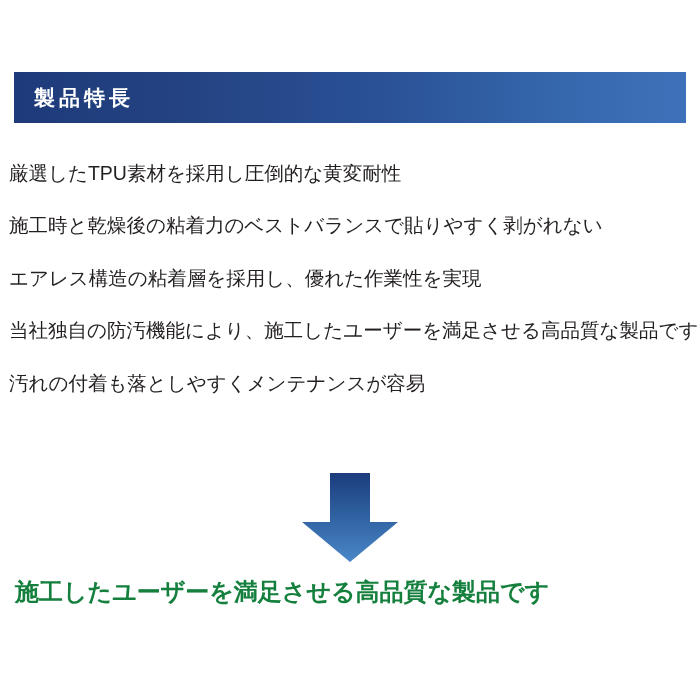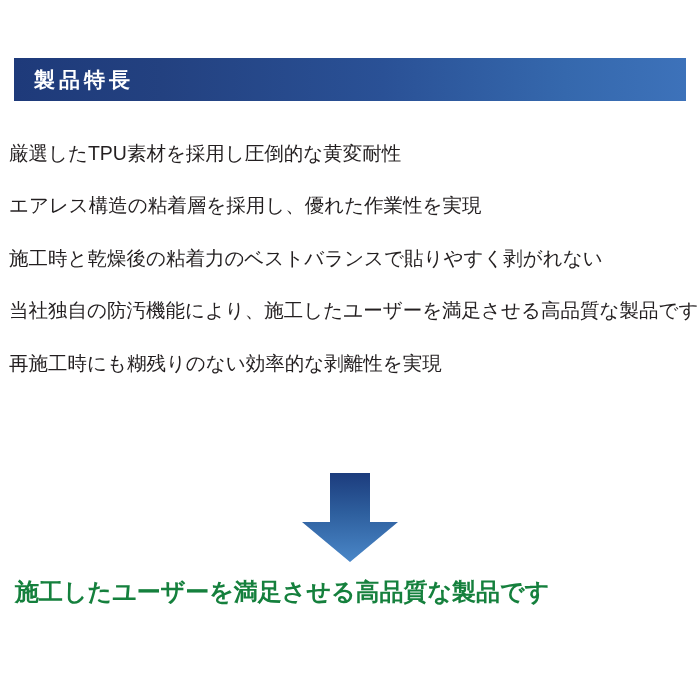--- a/index.html
+++ b/index.html
@@ -20,43 +20,43 @@
     position: relative;
     width: 700px;
     height: 700px;
     box-sizing: border-box;
   }
 
   
   .section-header {
     position: absolute;
     left: 14px;
-    top: 58px;
+    top: 72px;
     width: 672px;
-    height: 43px;
+    height: 51px;
     background: linear-gradient(to right, #1e3a7a 0%, #234180 22%, #2a5196 55%, #3568ad 82%, #3d72ba 100%);
     display: flex;
     align-items: center;
     text-align: center;
   }
   .section-header-title {
     color: #ffffff;
     font-size: 21px;
     font-weight: bold;
     letter-spacing: 4px;
     margin-left: 20px;
     line-height: 1;
     white-space: nowrap;
   }
 
   
   .feature-list {
     position: absolute;
     left: 9px;
-    top: 127px;
+    top: 147px;
     width: 688px;
   }
   .feature-item {
     font-size: 19.5px;
     color: #231f20;
     line-height: 1;
     height: 52.5px;
     display: flex;
     align-items: center;
     white-space: nowrap;
@@ -96,24 +96,24 @@
 <body>
 
 <div class="page">
 
   <div class="section-header">
     <div class="section-header-title">製品特長</div>
   </div>
 
   <div class="feature-list">
     <div class="feature-item">厳選したTPU素材を採用し圧倒的な黄変耐性</div>
+    <div class="feature-item">施工時と乾燥後の粘着力のベストバランスで貼りやすく剥がれない</div>
     <div class="feature-item">エアレス構造の粘着層を採用し、優れた作業性を実現</div>
-    <div class="feature-item">施工時と乾燥後の粘着力のベストバランスで貼りやすく剥がれない</div>
     <div class="feature-item">当社独自の防汚機能により、施工したユーザーを満足させる高品質な製品です</div>
-    <div class="feature-item">再施工時にも糊残りのない効率的な剥離性を実現</div>
+    <div class="feature-item">汚れの付着も落としやすくメンテナンスが容易</div>
   </div>
 
   <div class="arrow-wrap">
     <svg class="arrow-svg" width="102" height="95" viewBox="0 0 102 95">
       <defs>
         <linearGradient id="arrowGrad" x1="0" y1="0" x2="0" y2="1">
           <stop offset="0%" stop-color="#1c3c7d"></stop>
           <stop offset="45%" stop-color="#2e5f9e"></stop>
           <stop offset="100%" stop-color="#4a87c8"></stop>
         </linearGradient>

